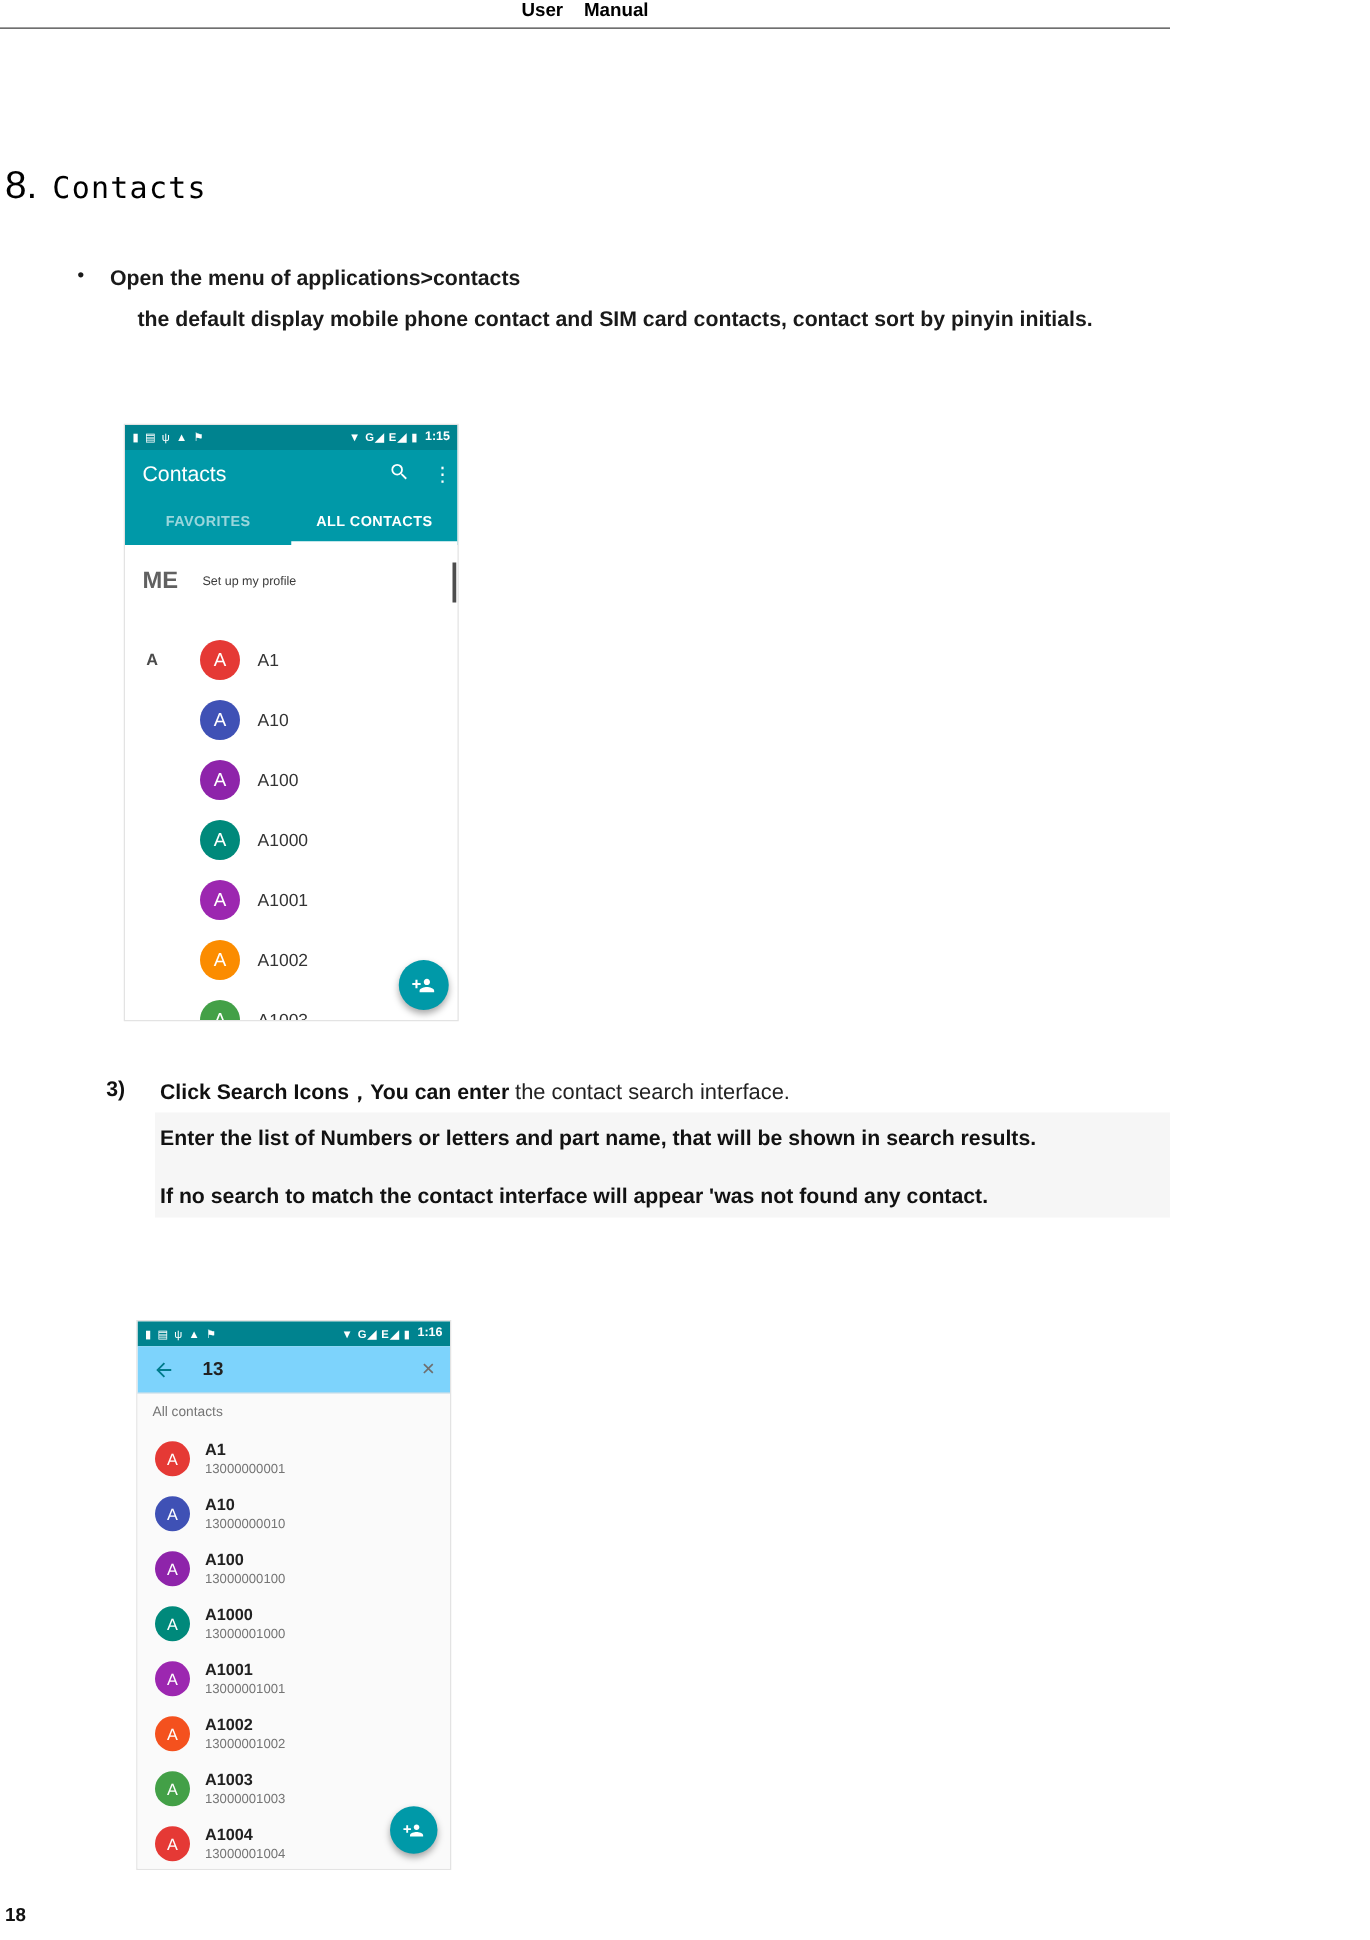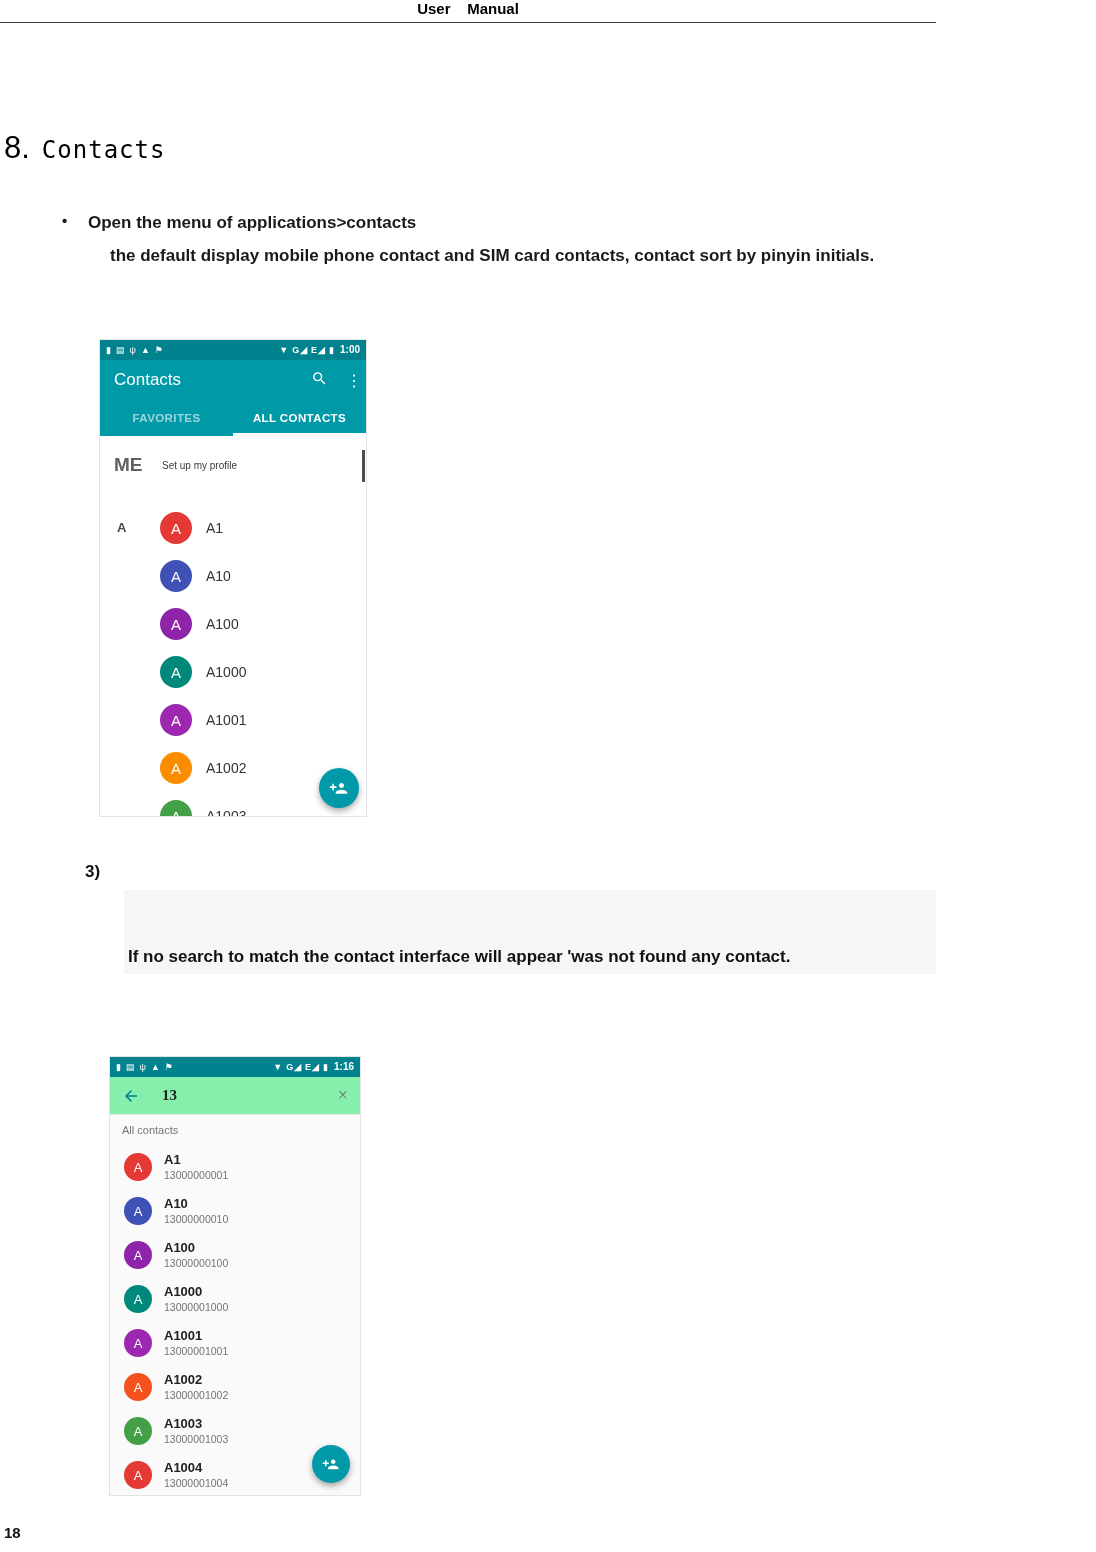--- a/index.html
+++ b/index.html
@@ -64,22 +64,22 @@
   .avatar  { width:32px; height:32px; min-width:32px; border-radius:50%; color:#fff;
              display:flex; align-items:center; justify-content:center; font-size:15px; }
   .p1-name { margin-left:14px; font-size:14px; color:#333; }
   .p1-scrollbar { position:absolute; right:1px; top:110px; width:3px; height:32px; background:#4d4d4d; }
   .fab { position:absolute; border-radius:50%; background:#0099a8; display:flex; align-items:center;
          justify-content:center; box-shadow:0 3px 6px rgba(0,0,0,.35); }
   .p1-fab { left:219px; top:428px; width:40px; height:40px; }
   .p2-fab { left:202px; top:388px; width:38px; height:38px; }
 
   
-  .p2-searchbar { position:absolute; top:20px; left:0; right:0; height:38px; background:#86efac;
-                  display:flex; align-items:center; padding:0 12px; border-bottom:1px solid #e4e4e4;font-family:Liberation Serif, serif; }
+  .p2-searchbar { position:absolute; top:20px; left:0; right:0; height:38px; background:#7dd3fc;
+                  display:flex; align-items:center; padding:0 12px; border-bottom:1px solid #e4e4e4; }
   .p2-back  { display:flex; align-items:center; }
   .p2-query { margin-left:22px; font-size:15px; font-weight:700; color:#222; }
   .p2-close { margin-left:auto; font-size:18px; color:#6f6f6f; }
   .p2-content { position:absolute; top:58px; left:0; right:0; bottom:0; background:#fafafa; }
   .p2-header  { height:30px; display:flex; align-items:center; padding-left:12px; font-size:11px; color:#757575; }
   .p2-row  { height:44px; display:flex; align-items:center; padding-left:14px; }
   .avatar2 { width:28px; height:28px; min-width:28px; border-radius:50%; color:#fff;
              display:flex; align-items:center; justify-content:center; font-size:13px; }
   .p2-text { margin-left:12px; display:flex; flex-direction:column; }
   .p2-name   { font-size:13px; font-weight:700; color:#212121; line-height:1.2; }
@@ -116,21 +116,21 @@
         <span class="s-ic">▼</span>
         <span class="sig">
           <span>G</span>
           <span>◢</span>
         </span>
         <span class="sig">
           <span>E</span>
           <span>◢</span>
         </span>
         <span class="s-ic">▮</span>
-        <span class="s-time">1:00</span>
+        <span class="s-time">1:15</span>
       </div>
     </div>
 
     <div class="p1-appbar">
       <span class="p1-title">Contacts</span>
       <div class="p1-actions">
         <span>
           <svg viewBox="0 0 24 24" width="17" height="17">
               <path fill="#fff" d="M15.5 14h-.79l-.28-.27A6.47 6.47 0 0 0 16 9.5 6.5 6.5 0 1 0 9.5 16c1.61 0 3.09-.59 4.23-1.57l.27.28v.79l5 4.99L20.49 19l-4.99-5zm-6 0C7.01 14 5 11.99 5 9.5S7.01 5 9.5 5 14 7.01 14 9.5 11.99 14 9.5 14z"></path>
             </svg>
@@ -208,21 +208,23 @@
     <span class="p1-scrollbar"></span>
 
     <div class="fab p1-fab">
       <svg viewBox="0 0 24 24" width="20" height="20">
           <path fill="#fff" d="M15 12c1.66 0 3-1.34 3-3s-1.34-3-3-3-3 1.34-3 3 1.34 3 3 3zm-9-2V7H4v3H1v2h3v3h2v-3h3v-2H6zm9 4c-2.33 0-7 1.17-7 3.5V19h14v-1.5c0-2.33-4.67-3.5-7-3.5z"></path>
         </svg>
     </div>
   </div>
 
   <div class="step3-label">3)</div>
+  <div class="step3-line1"><span class="b">Click Search Icons，You can enter </span><span class="r">the contact search interface.</span></div>
   <div class="step3-band"></div>
+  <div class="step3-line2">Enter the list of Numbers or letters and part name, that will be shown in search results.</div>
   <div class="step3-line3">If no search to match the contact interface will appear 'was not found any contact.</div>
 
   <div class="phone phone2">
     <div class="p-status">
       <div class="s-left">
         <span class="s-ic">▮</span>
         <span class="s-ic">▤</span>
         <span class="s-ic">ψ</span>
         <span class="s-ic">▲</span>
         <span class="s-ic">⚑</span>

